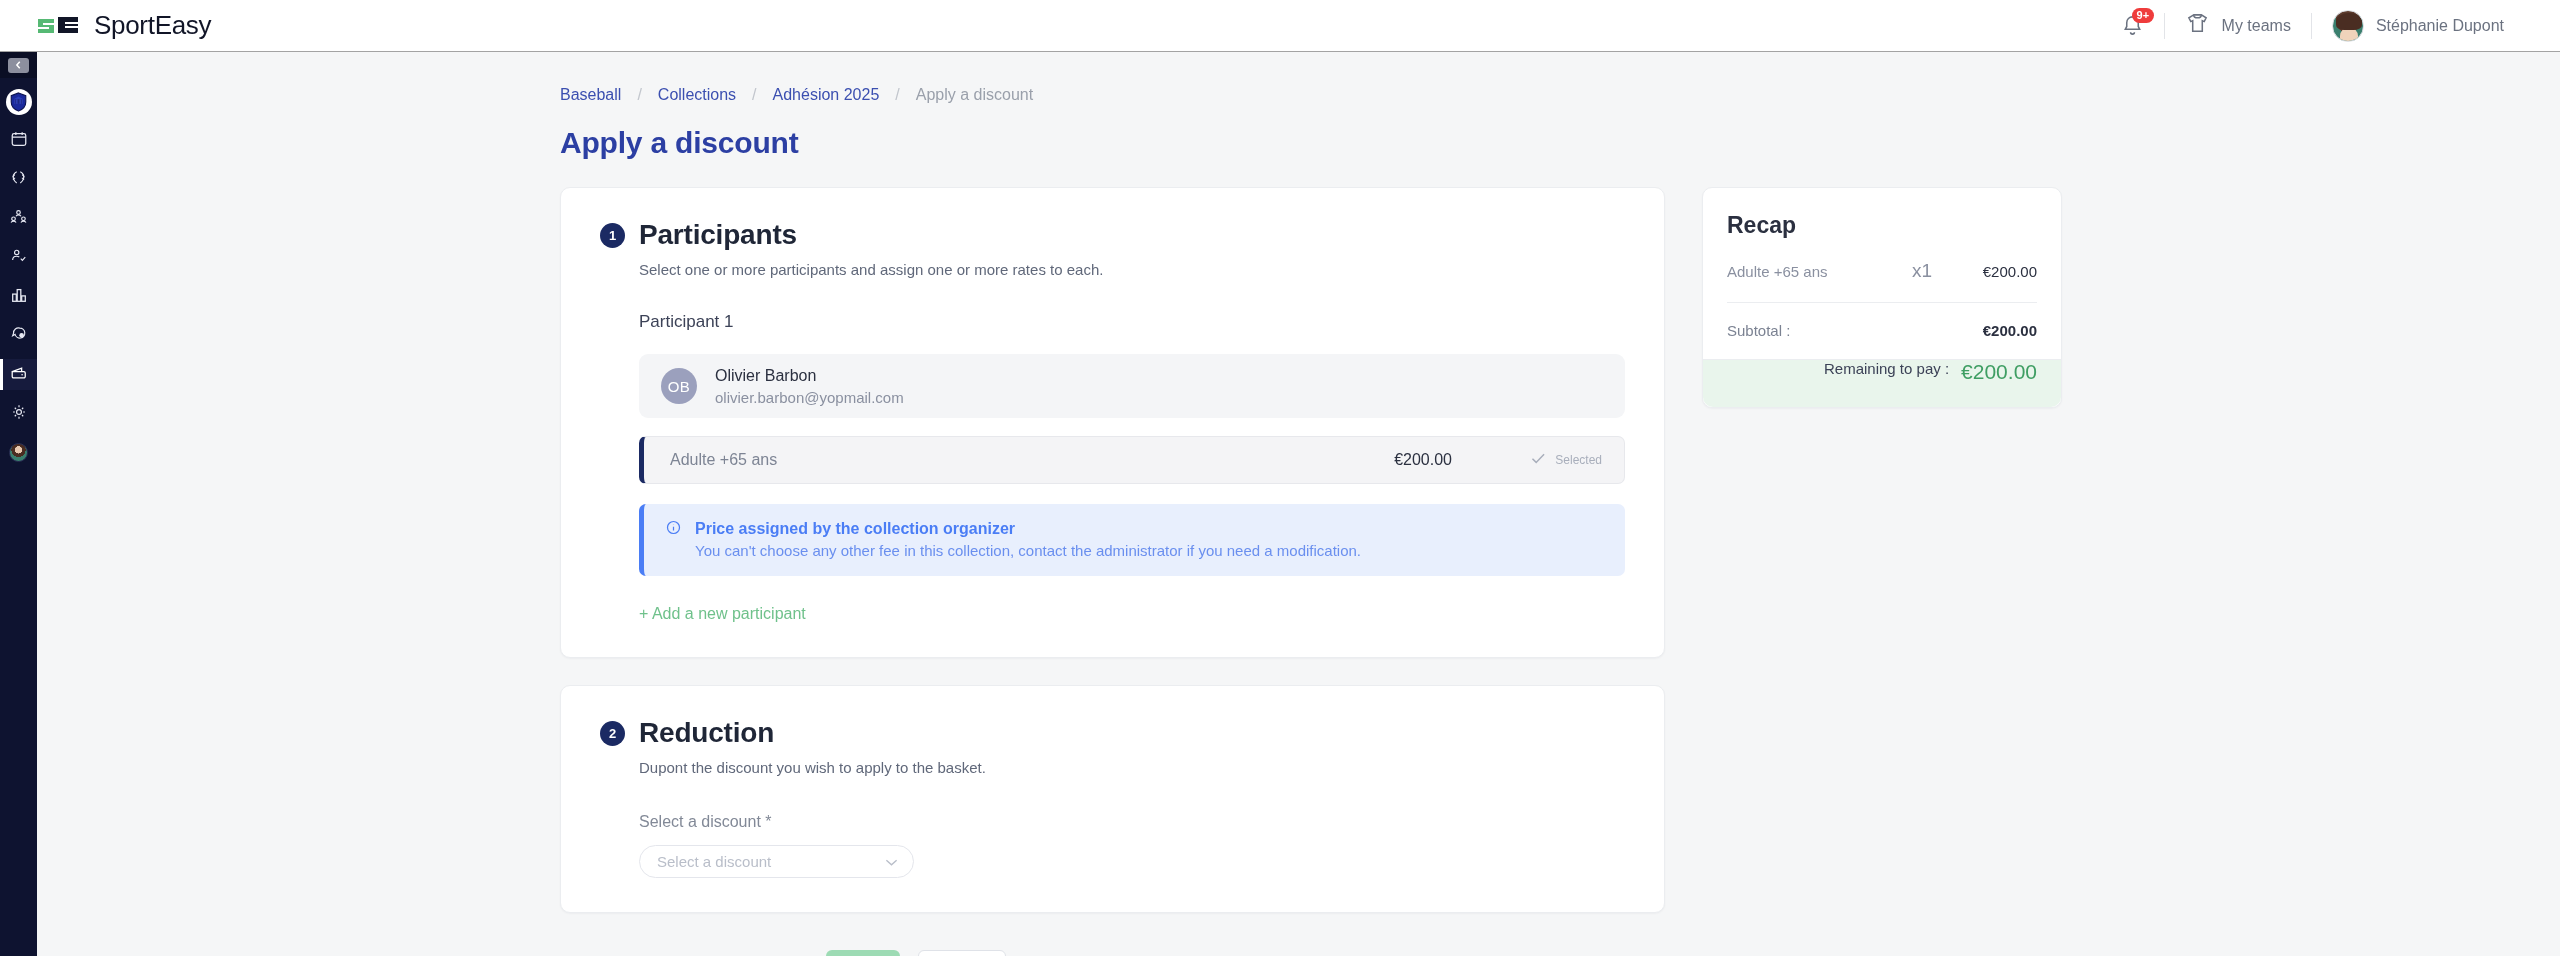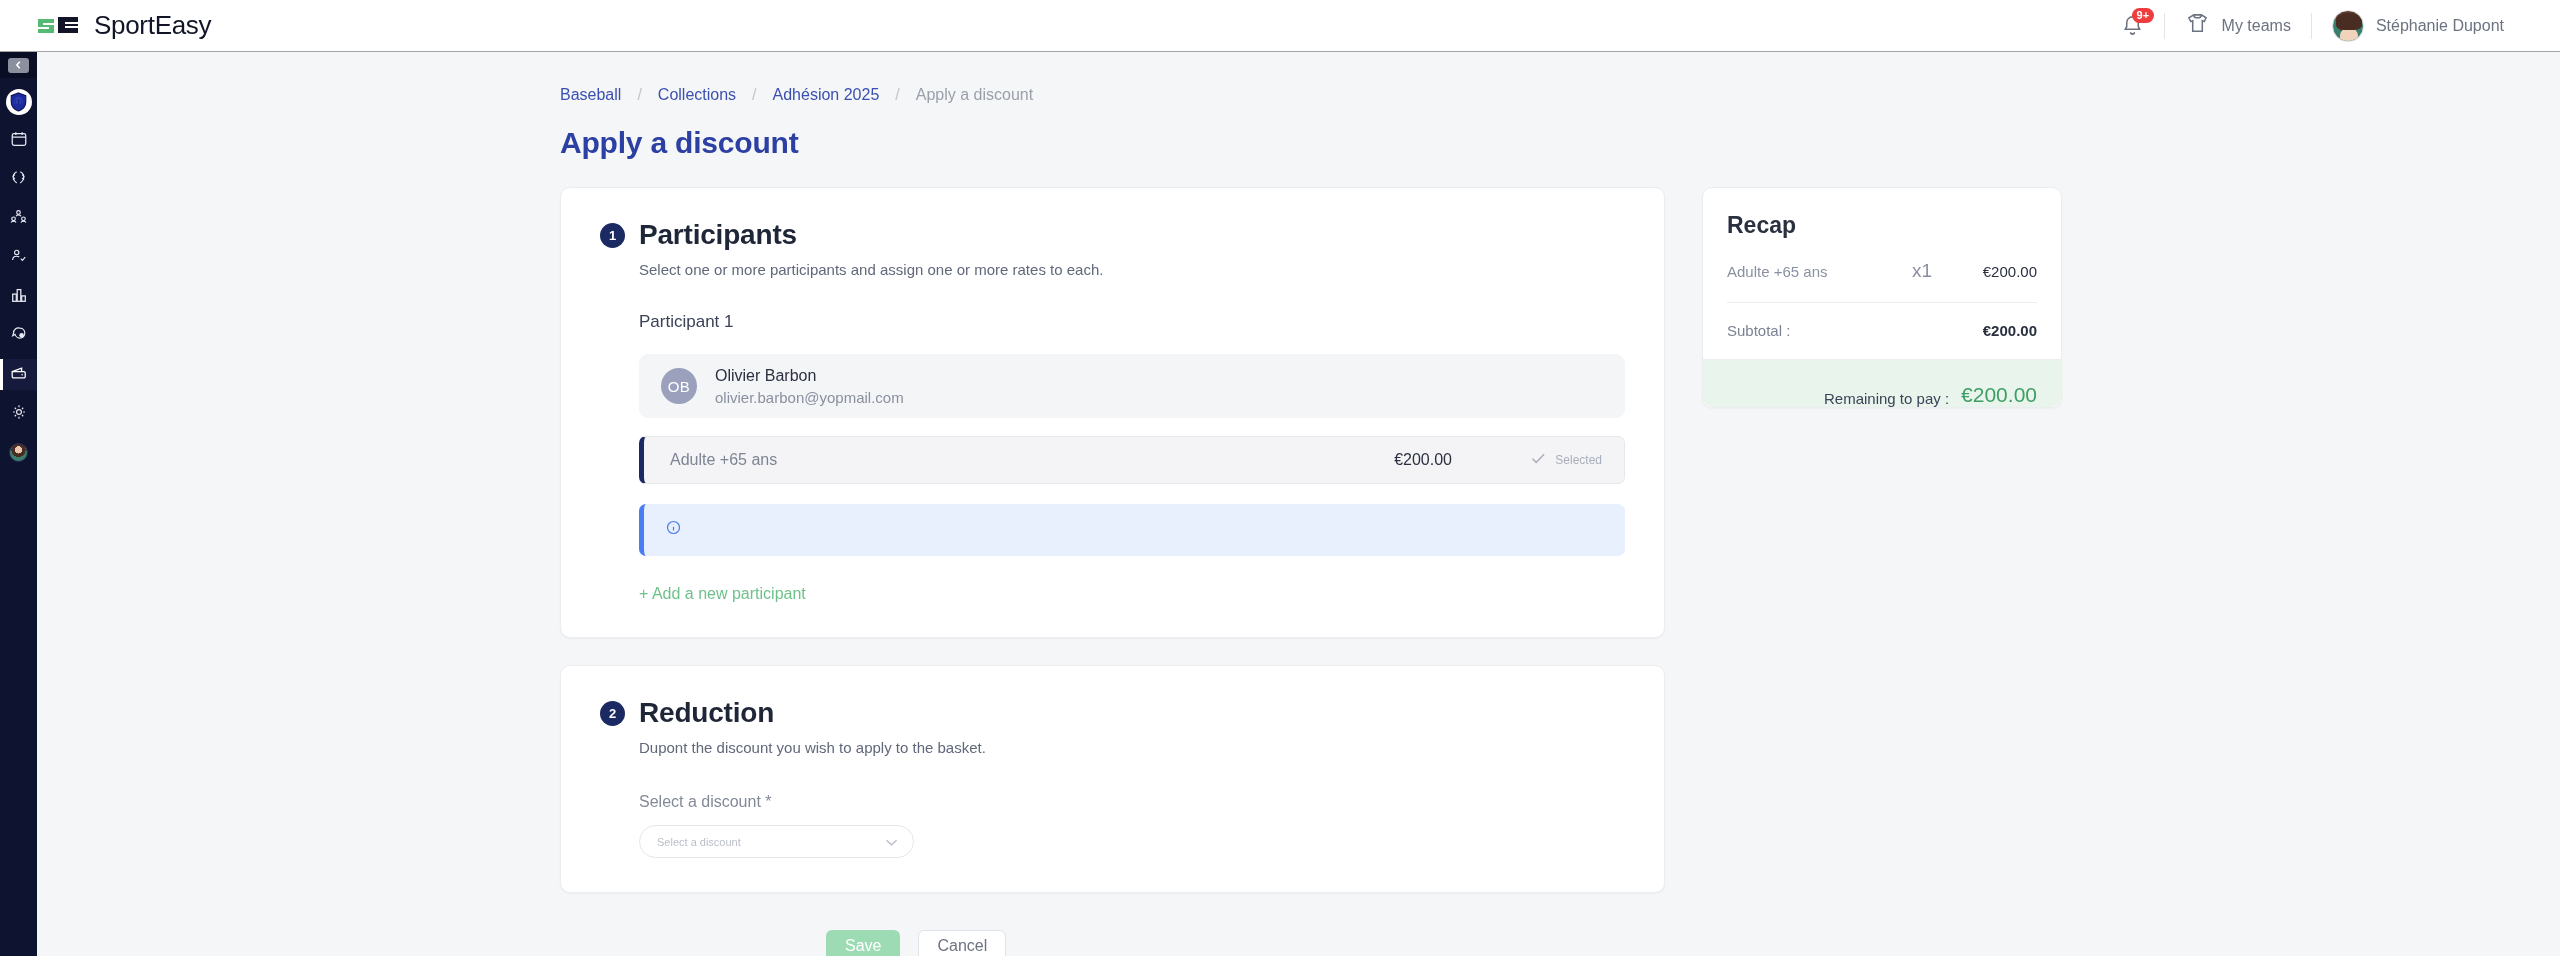--- a/index.html
+++ b/index.html
@@ -150,21 +150,21 @@
   .add-link{
     margin:29px 0 0 39px; font-size:16px; color:#6fc18b; cursor:pointer; display:inline-block;
   }
 
   .field-label{ font-size:16px; color:#828997; margin:37px 0 0 39px; }
   .select{
     margin:14px 0 0 39px; width:275px; height:33px; border:1px solid #e4e6ec;
     border-radius:17px; background:#fff; display:flex; align-items:center;
     padding:0 15px 0 17px; cursor:pointer;
   }
-  .select-value{ font-size:11px; color:#b9bec9; }
+  .select-value{ font-size:15px; color:#b9bec9; }
   .chev{ margin-left:auto; }
 
   .actions{ margin:37px 0 0 523px; display:flex; gap:18px; padding-left:266px; }
   .btn{
     height:31px; min-width:66px; border-radius:6px; font-size:16px;
     display:flex; align-items:center; justify-content:center; padding:0 18px; cursor:pointer;
     border:1px solid transparent;
   }
   .btn-save{ background:#9ddbb4; color:#ffffff; }
   .btn-cancel{ background:#fff; border:1px solid #dfe2e8; color:#6b7280; }
@@ -174,21 +174,21 @@
   .recap-line{ display:flex; align-items:center; margin-top:21px; }
   .recap-name{ font-size:15px; color:#8a90a0; }
   .recap-qty{ font-size:19px; color:#8a90a0; margin-left:auto; }
   .recap-amt{ font-size:15px; color:#2b3040; width:105px; text-align:right; }
   .hr{ height:1px; background:#ebedf0; margin-top:20px; }
   .recap-sub{ display:flex; align-items:center; margin-top:19px; }
   .recap-sub-label{ font-size:15px; color:#7b8292; }
   .recap-sub-amt{ font-size:15px; font-weight:700; color:#2b3040; margin-left:auto; }
   .recap-total{
     margin:20px -24px -24px -24px; background:#e9f5ec; border-top:1px solid #ebedf0;
-    height:48px; display:flex; align-items:flex-end; justify-content:flex-end;
+    height:48px; display:flex; align-items:flex-start; justify-content:flex-end;
     padding-right:24px; gap:12px;
     border-bottom-left-radius:10px; border-bottom-right-radius:10px;
   }
   .recap-total-label{ font-size:15px; color:#3c4257; }
   .recap-total-amt{ font-size:21px; color:#3f9e63; }
   .recap-pad{ padding:24px; }
 </style>
 </head>
 <body>
 
@@ -386,20 +386,24 @@
               </span>
             </div>
 
             <div class="alert">
               <span>
                 <svg width="15" height="15" viewBox="0 0 16 16" fill="none" stroke="#4a7df5" stroke-width="1.3">
                   <circle cx="8" cy="8" r="6.4"></circle>
                   <path d="M8 5.1v.2M8 7.3v4"></path>
                 </svg>
               </span>
+              <span>
+                <div class="alert-title">Price assigned by the collection organizer</div>
+                <div class="alert-text">You can't choose any other fee in this collection, contact the administrator if you need a modification.</div>
+              </span>
             </div>
 
             <div class="add-link">+ Add a new participant</div>
           </div>
         </div>
 
         <div class="card" style="margin-top:27px">
           <div class="card-pad">
             <div class="step-head">
               <span class="step-badge">2</span>

